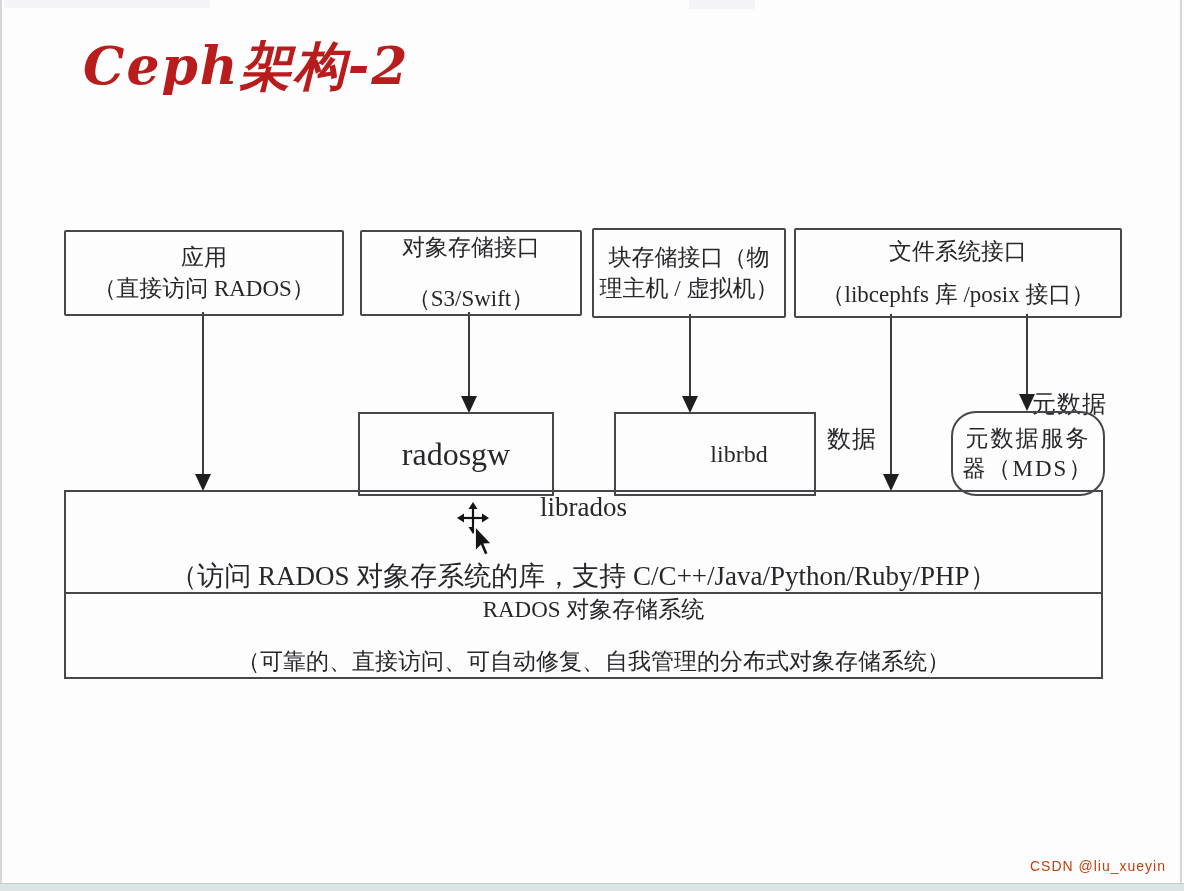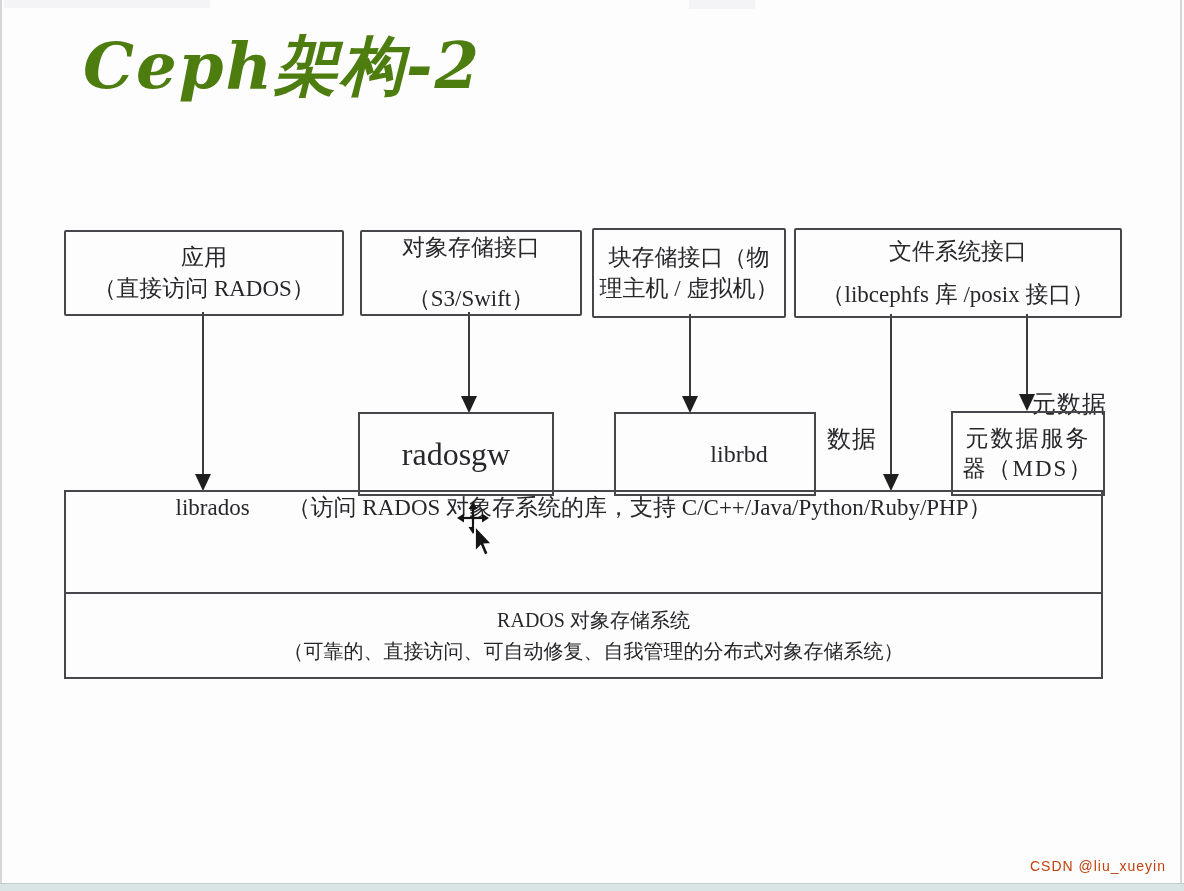--- a/index.html
+++ b/index.html
@@ -7,41 +7,41 @@
     position:relative;width:1184px;height:891px;background:#fdfdfd;
     overflow:hidden;font-family:"Liberation Serif","DejaVu Serif",serif;
     color:#27272b;
   }
   
   .strip{position:absolute;background:#f4f4f7;}
   .edge-line{position:absolute;background:#d6d6d8;}
   .bottom-band{position:absolute;left:0;top:883px;width:1184px;height:8px;background:#d9e4e4;border-top:1px solid #c2cece;}
 
   .title{
-    position:absolute;left:83px;top:30px;font-size:64px;line-height:72px;
-    font-style:italic;font-weight:600;color:#4d7c0f;letter-spacing:2px;
+    position:absolute;left:83px;top:30px;font-size:52px;line-height:72px;
+    font-style:italic;font-weight:600;color:#b91c1c;letter-spacing:2px;
     font-family:"DejaVu Serif","Liberation Serif",serif;
   }
 
   .box{
     position:absolute;border:2px solid #47474b;background:transparent;
     text-align:center;display:flex;flex-direction:column;justify-content:center;
     font-size:23px;line-height:31px;color:#27272b;
   }
   .rounded{border-radius:2px;}
 
   .edges{position:absolute;left:0;top:0;pointer-events:none;}
 
   .edge-label{position:absolute;font-size:24px;color:#27272b;letter-spacing:1px;margin-top:44px;}
 
   .stack{position:absolute;left:64px;top:490px;width:1035px;height:185px;border:2px solid #47474b;display:flex;flex-direction:column;}
-  .stack-top{flex:0 0 100px;border-bottom:2px solid #47474b;display:flex;flex-direction:row;justify-content:center;text-align:center;font-size:23px;line-height:31px;gap:38px;}
-  .stack-bottom{flex:1;display:flex;flex-direction:column;justify-content:center;text-align:center;font-size:20px;line-height:31px;padding-left:20px;}
+  .stack-top{flex:0 0 100px;border-bottom:2px solid #47474b;display:flex;flex-direction:column;justify-content:center;text-align:center;font-size:27px;line-height:31px;gap:38px;}
+  .stack-bottom{flex:1;display:flex;flex-direction:column;justify-content:space-between;text-align:center;font-size:23px;line-height:31px;padding-left:20px;}
 
-  .mds-text{letter-spacing:2px;line-height:30px;}
+  .mds-text{letter-spacing:2px;line-height:30px;border-radius:25px;}
 
   .cursor{position:absolute;left:447px;top:496px;pointer-events:none;}
 
   .watermark{
     position:absolute;right:18px;top:858px;font-size:14px;letter-spacing:1px;
     color:#c2410c;font-family:"Liberation Sans","DejaVu Sans",sans-serif;
   }
 </style>
 </head>
 <body>

